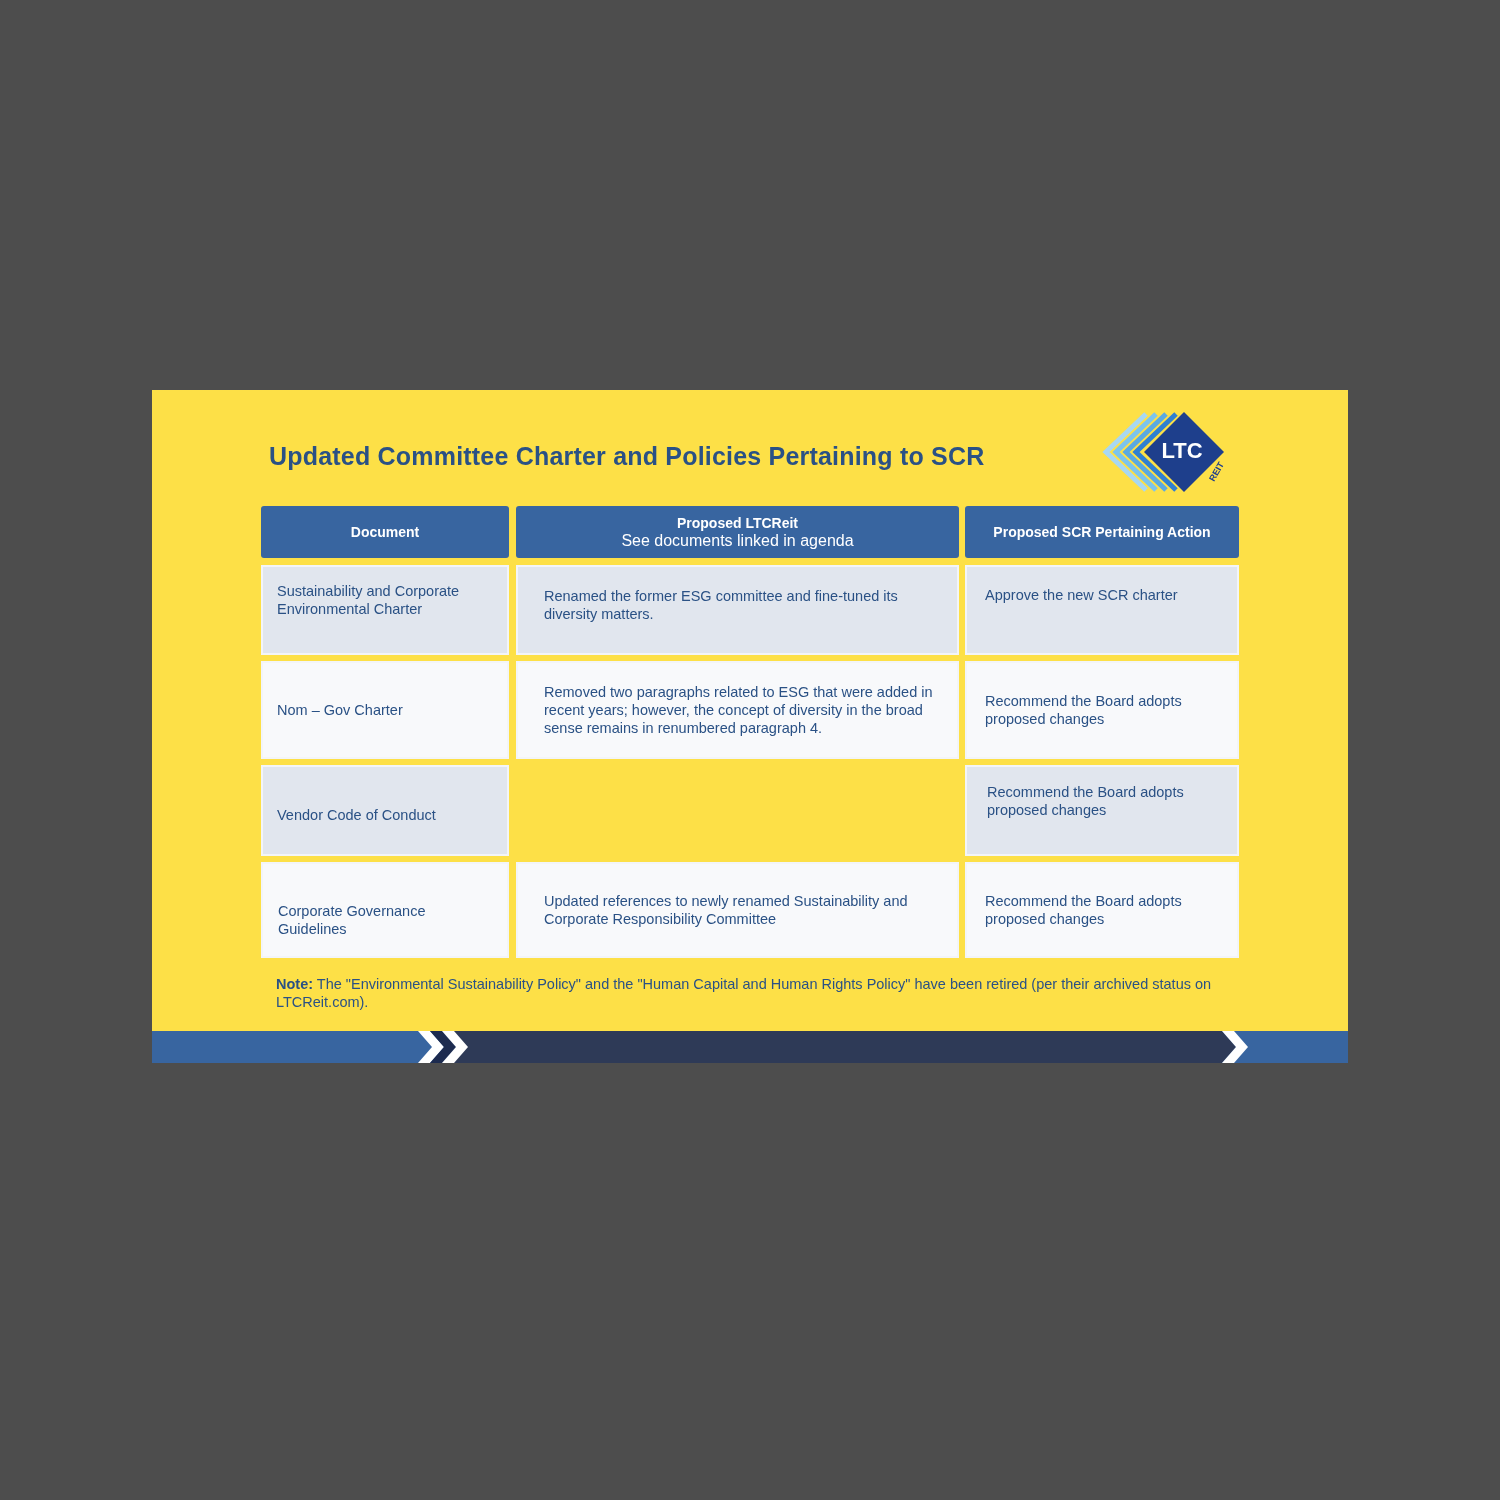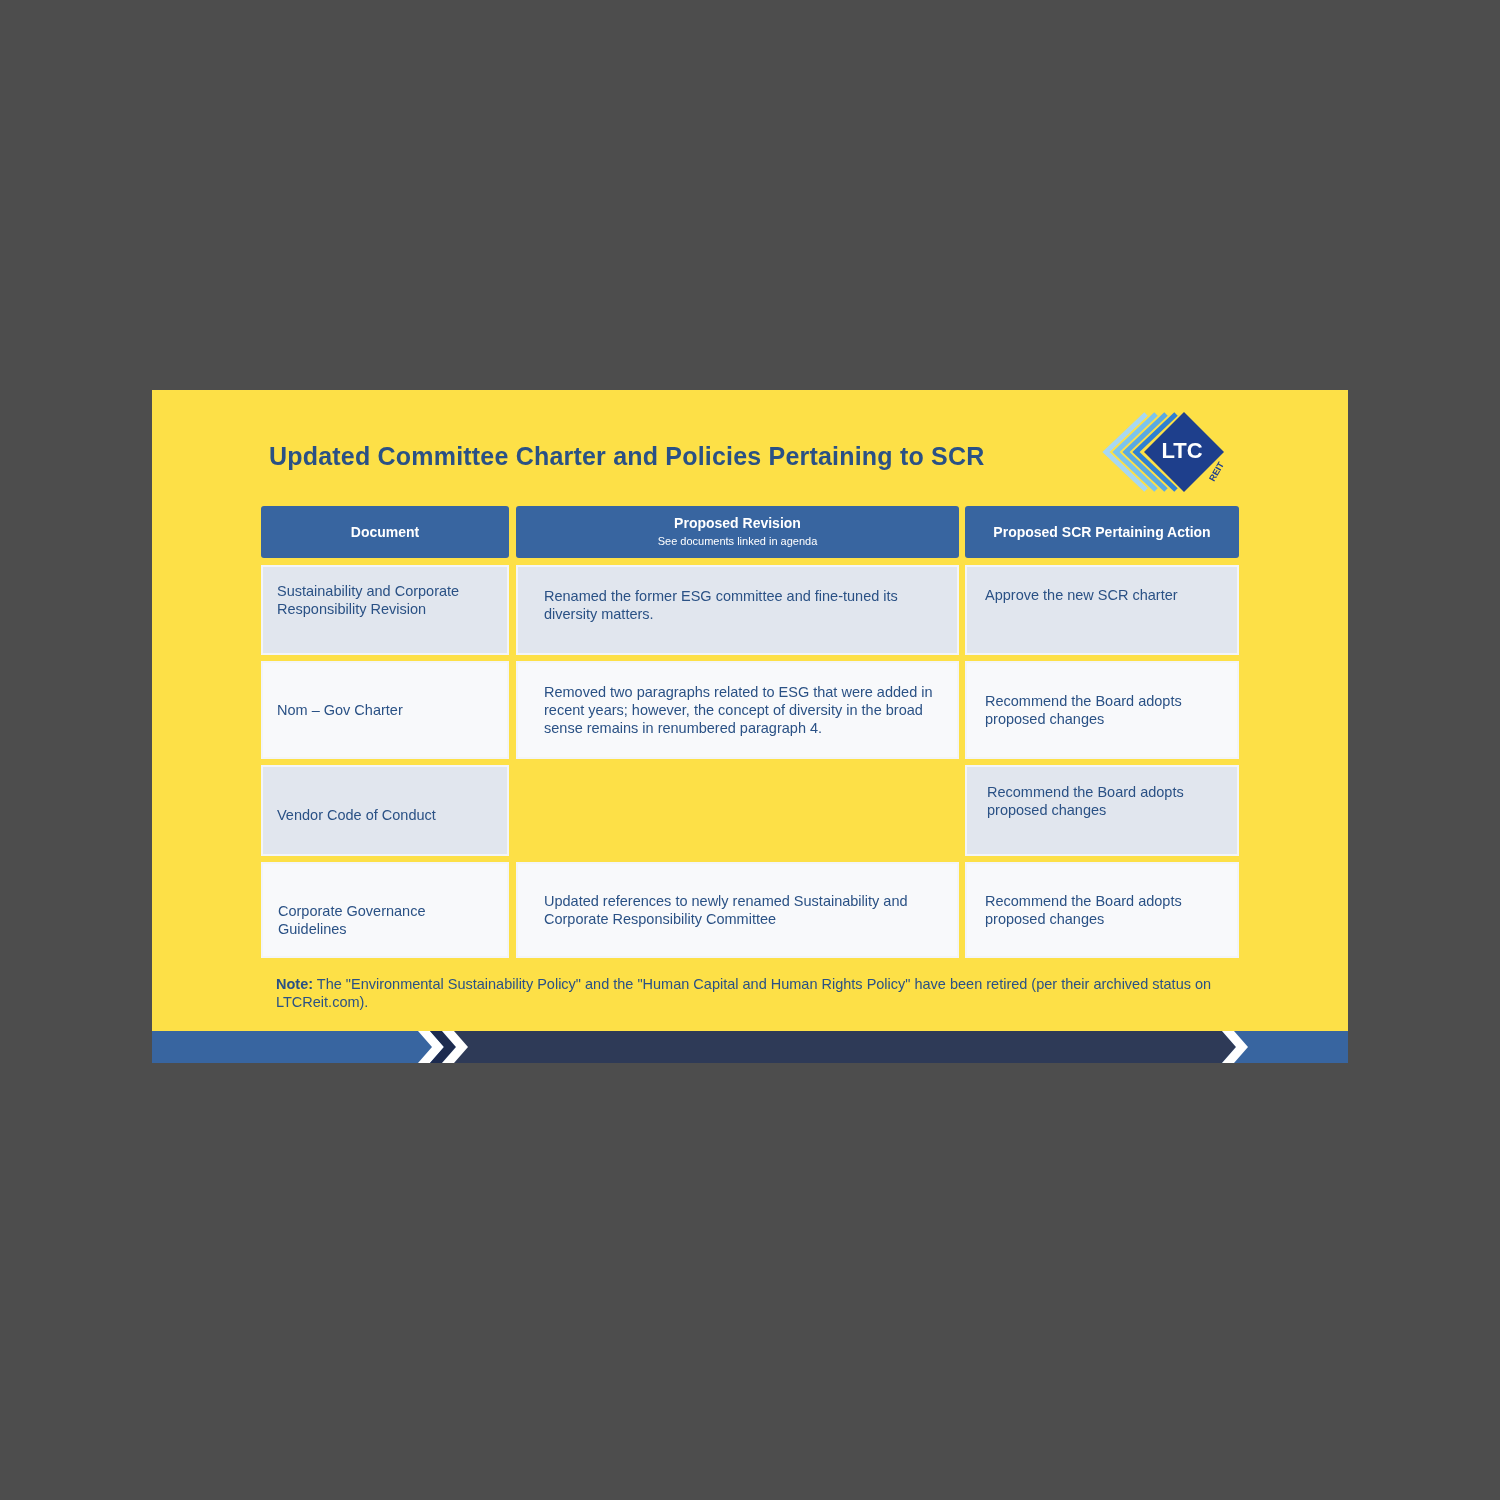--- a/index.html
+++ b/index.html
@@ -14,21 +14,21 @@
     position: absolute; left: 117px; top: 52px;
     font-size: 25px; font-weight: bold; color: #2a5185; letter-spacing: 0.2px;
   }
   .logo { position: absolute; left: 950px; top: 20px; width: 130px; height: 84px; }
 
   .hdr {
     position: absolute; top: 116px; height: 52px; background: #3865a0; border-radius: 3px;
     color: #ffffff; font-weight: bold; font-size: 14px;
     display: flex; flex-direction: column; align-items: center; justify-content: center; text-align: center; line-height: 18px;
   }
-  .hdr .sub { font-weight: normal; font-size: 11px; }
+  .hdr .sub { font-weight: normal; font-size: 16px; }
 
   .cell {
     position: absolute; color: #2a5185; font-size: 14.5px; line-height: 18px;
     display: flex; align-items: center; padding-left: 14px; padding-right: 14px;
     border: 2px solid #f3f5f8;
   }
   .cell.shade { background: #e1e6ee; }
   .cell.light { background: #f8f9fb; }
   .cell.top { align-items: flex-start; }
 
@@ -53,28 +53,28 @@
     <polyline points="74,4 34,42 74,80" fill="none" stroke="#2f7fd0" stroke-width="5"></polyline>
     <polygon points="82,2 122,42 82,82 42,42" fill="#1e3f8c"></polygon>
     <text x="80" y="48" text-anchor="middle" font-family="Liberation Sans, sans-serif" font-weight="bold" font-size="22" fill="#ffffff">LTC</text>
     <text x="112" y="72" font-family="Liberation Sans, sans-serif" font-weight="bold" font-size="9" fill="#1e3f8c" transform="rotate(-60 112 72)">REIT</text>
   </svg>
 
   <div class="hdr" style="left:109px;width:248px;">
     <span>Document</span>
   </div>
   <div class="hdr" style="left:364px;width:443px;">
-    <span>Proposed Revision</span>
+    <span>Proposed LTCReit</span>
     <span class="sub">See documents linked in agenda</span>
   </div>
   <div class="hdr" style="left:813px;width:274px;">
     <span>Proposed SCR Pertaining Action</span>
   </div>
 
-  <div class="cell shade" style="left:109px;top:175px;width:248px;height:90px;padding-bottom:20px;">Sustainability and Corporate Responsibility Revision</div>
+  <div class="cell shade" style="left:109px;top:175px;width:248px;height:90px;padding-bottom:20px;">Sustainability and Corporate Environmental Charter</div>
   <div class="cell shade" style="left:364px;top:175px;width:443px;height:90px;padding-left:26px;padding-bottom:10px;">Renamed the former ESG committee and fine-tuned its diversity matters.</div>
   <div class="cell shade" style="left:813px;top:175px;width:274px;height:90px;padding-left:18px;padding-bottom:30px;">Approve the new SCR charter</div>
 
   <div class="cell light" style="left:109px;top:271px;width:248px;height:98px;">Nom – Gov Charter</div>
   <div class="cell light" style="left:364px;top:271px;width:443px;height:98px;padding-left:26px;">Removed two paragraphs related to ESG that were added in recent years; however, the concept of diversity in the broad sense remains in renumbered paragraph 4.</div>
   <div class="cell light" style="left:813px;top:271px;width:274px;height:98px;padding-left:18px;">Recommend the Board adopts proposed changes</div>
 
   <div class="cell shade" style="left:109px;top:375px;width:248px;height:91px;padding-top:8px;">Vendor Code of Conduct</div>
   <div class="cell shade top" style="left:813px;top:375px;width:274px;height:91px;padding-left:20px;padding-top:16px;">Recommend the Board adopts proposed changes</div>
 

